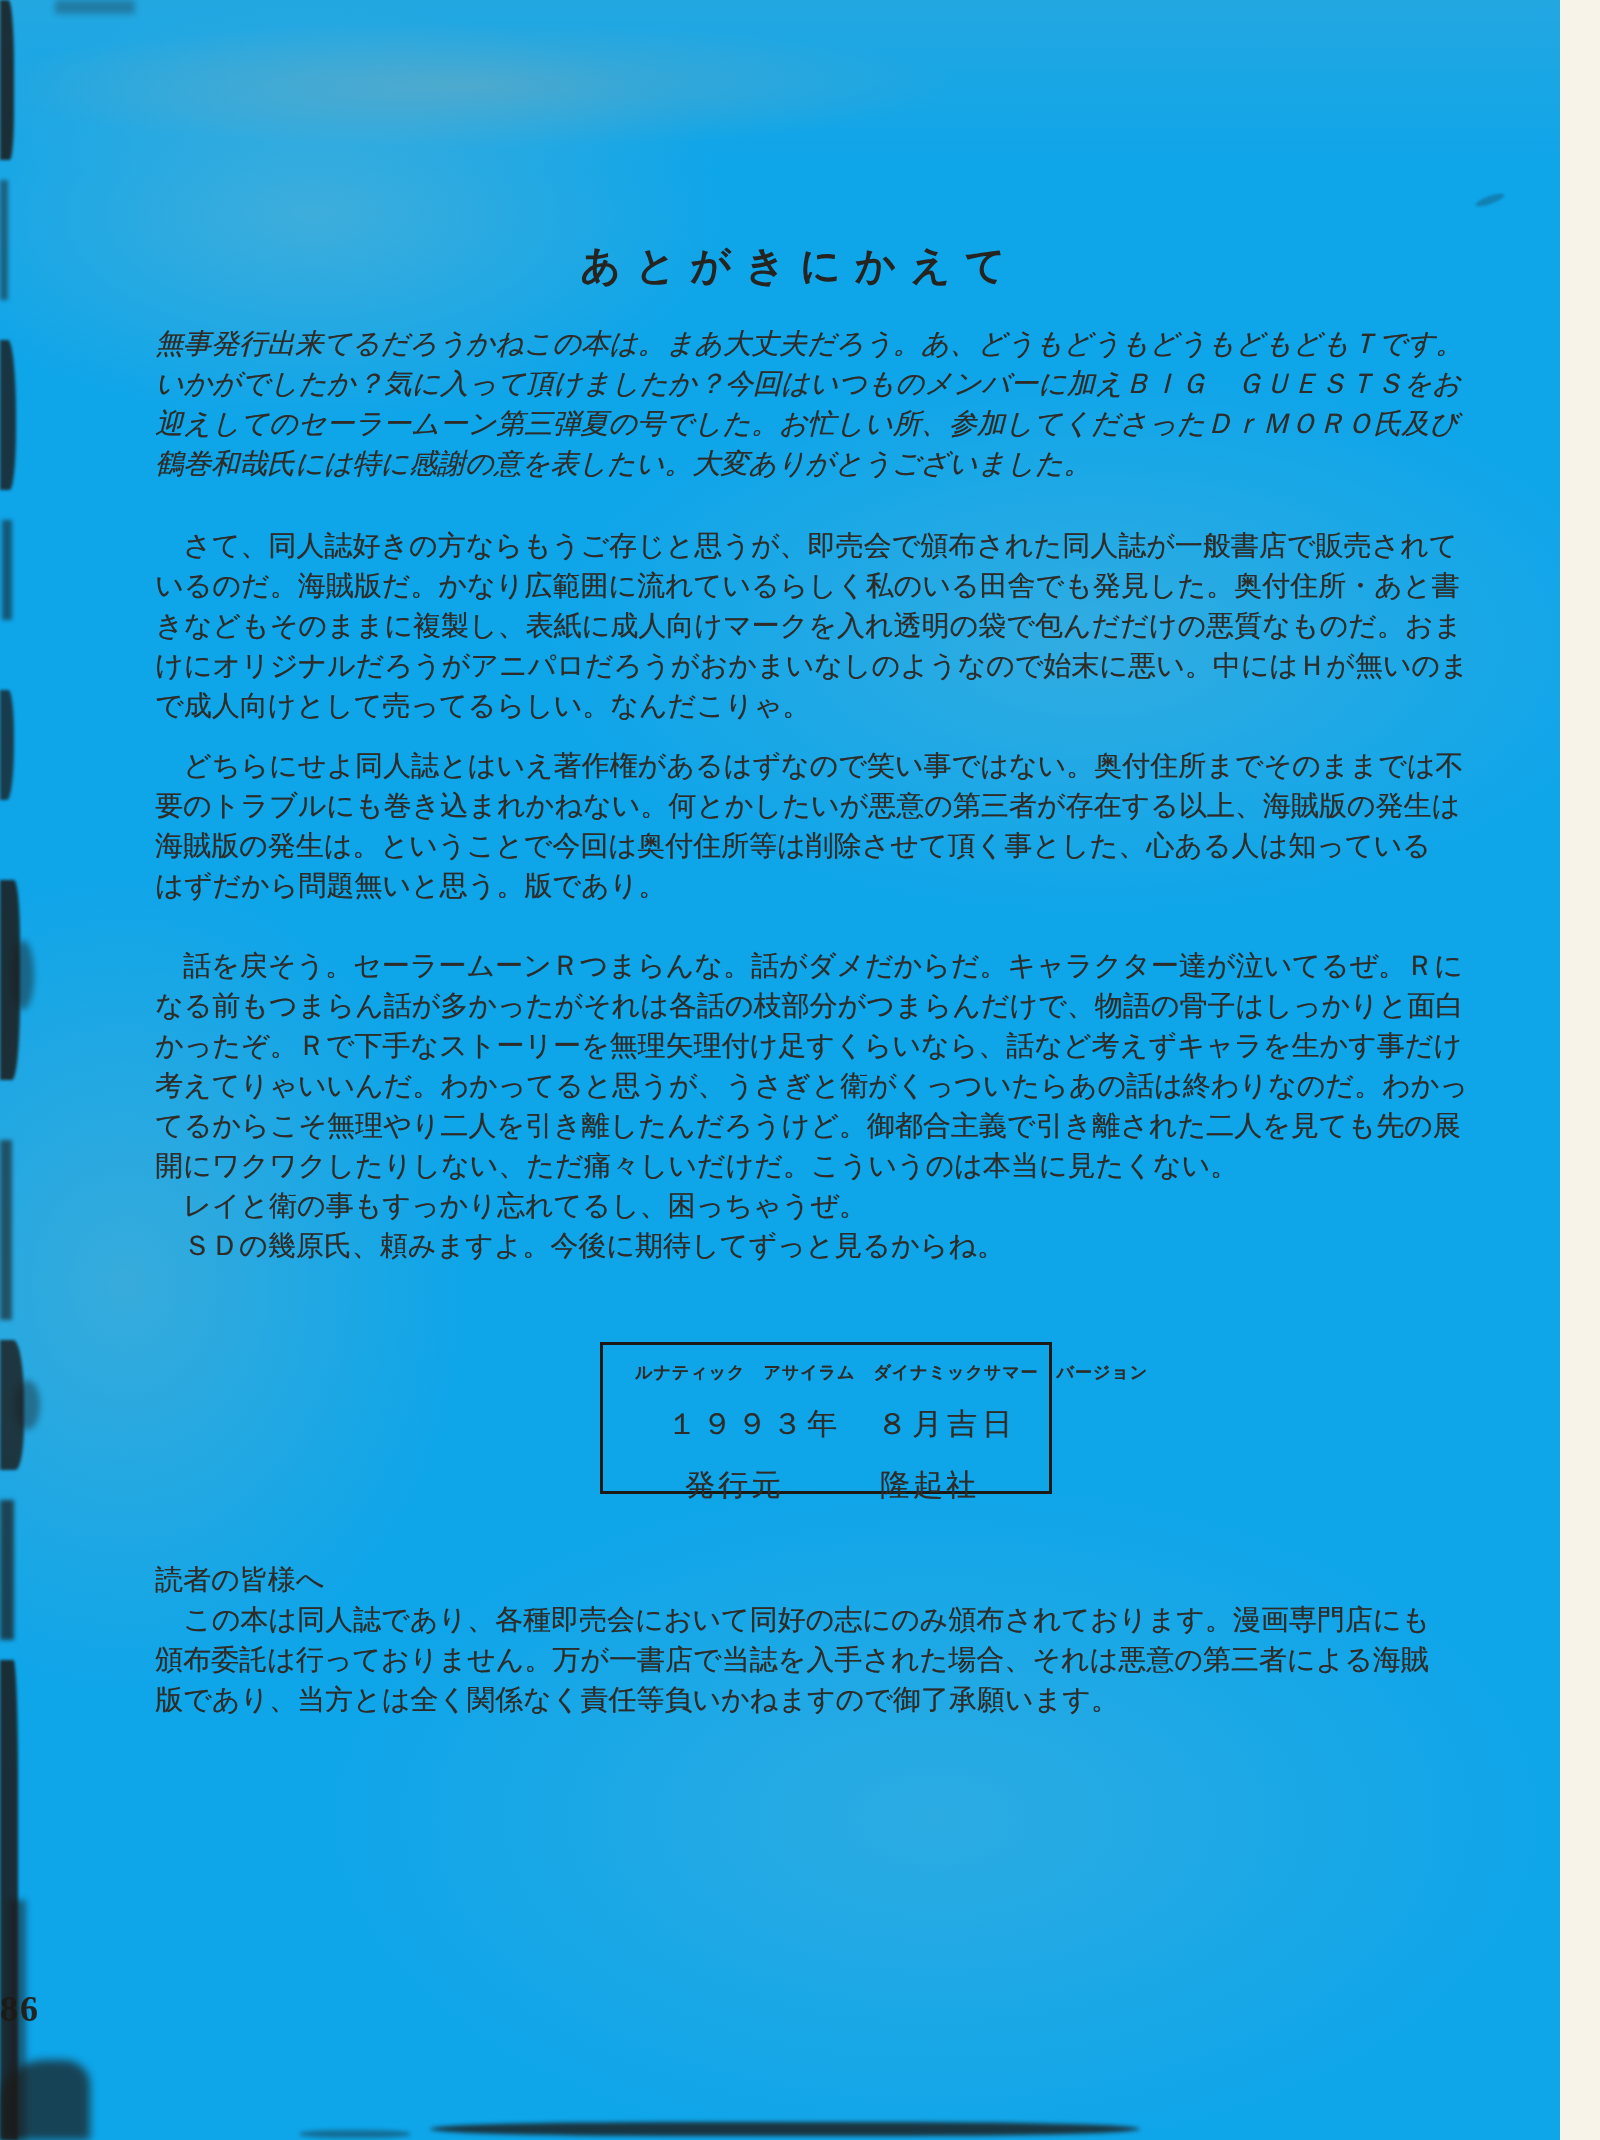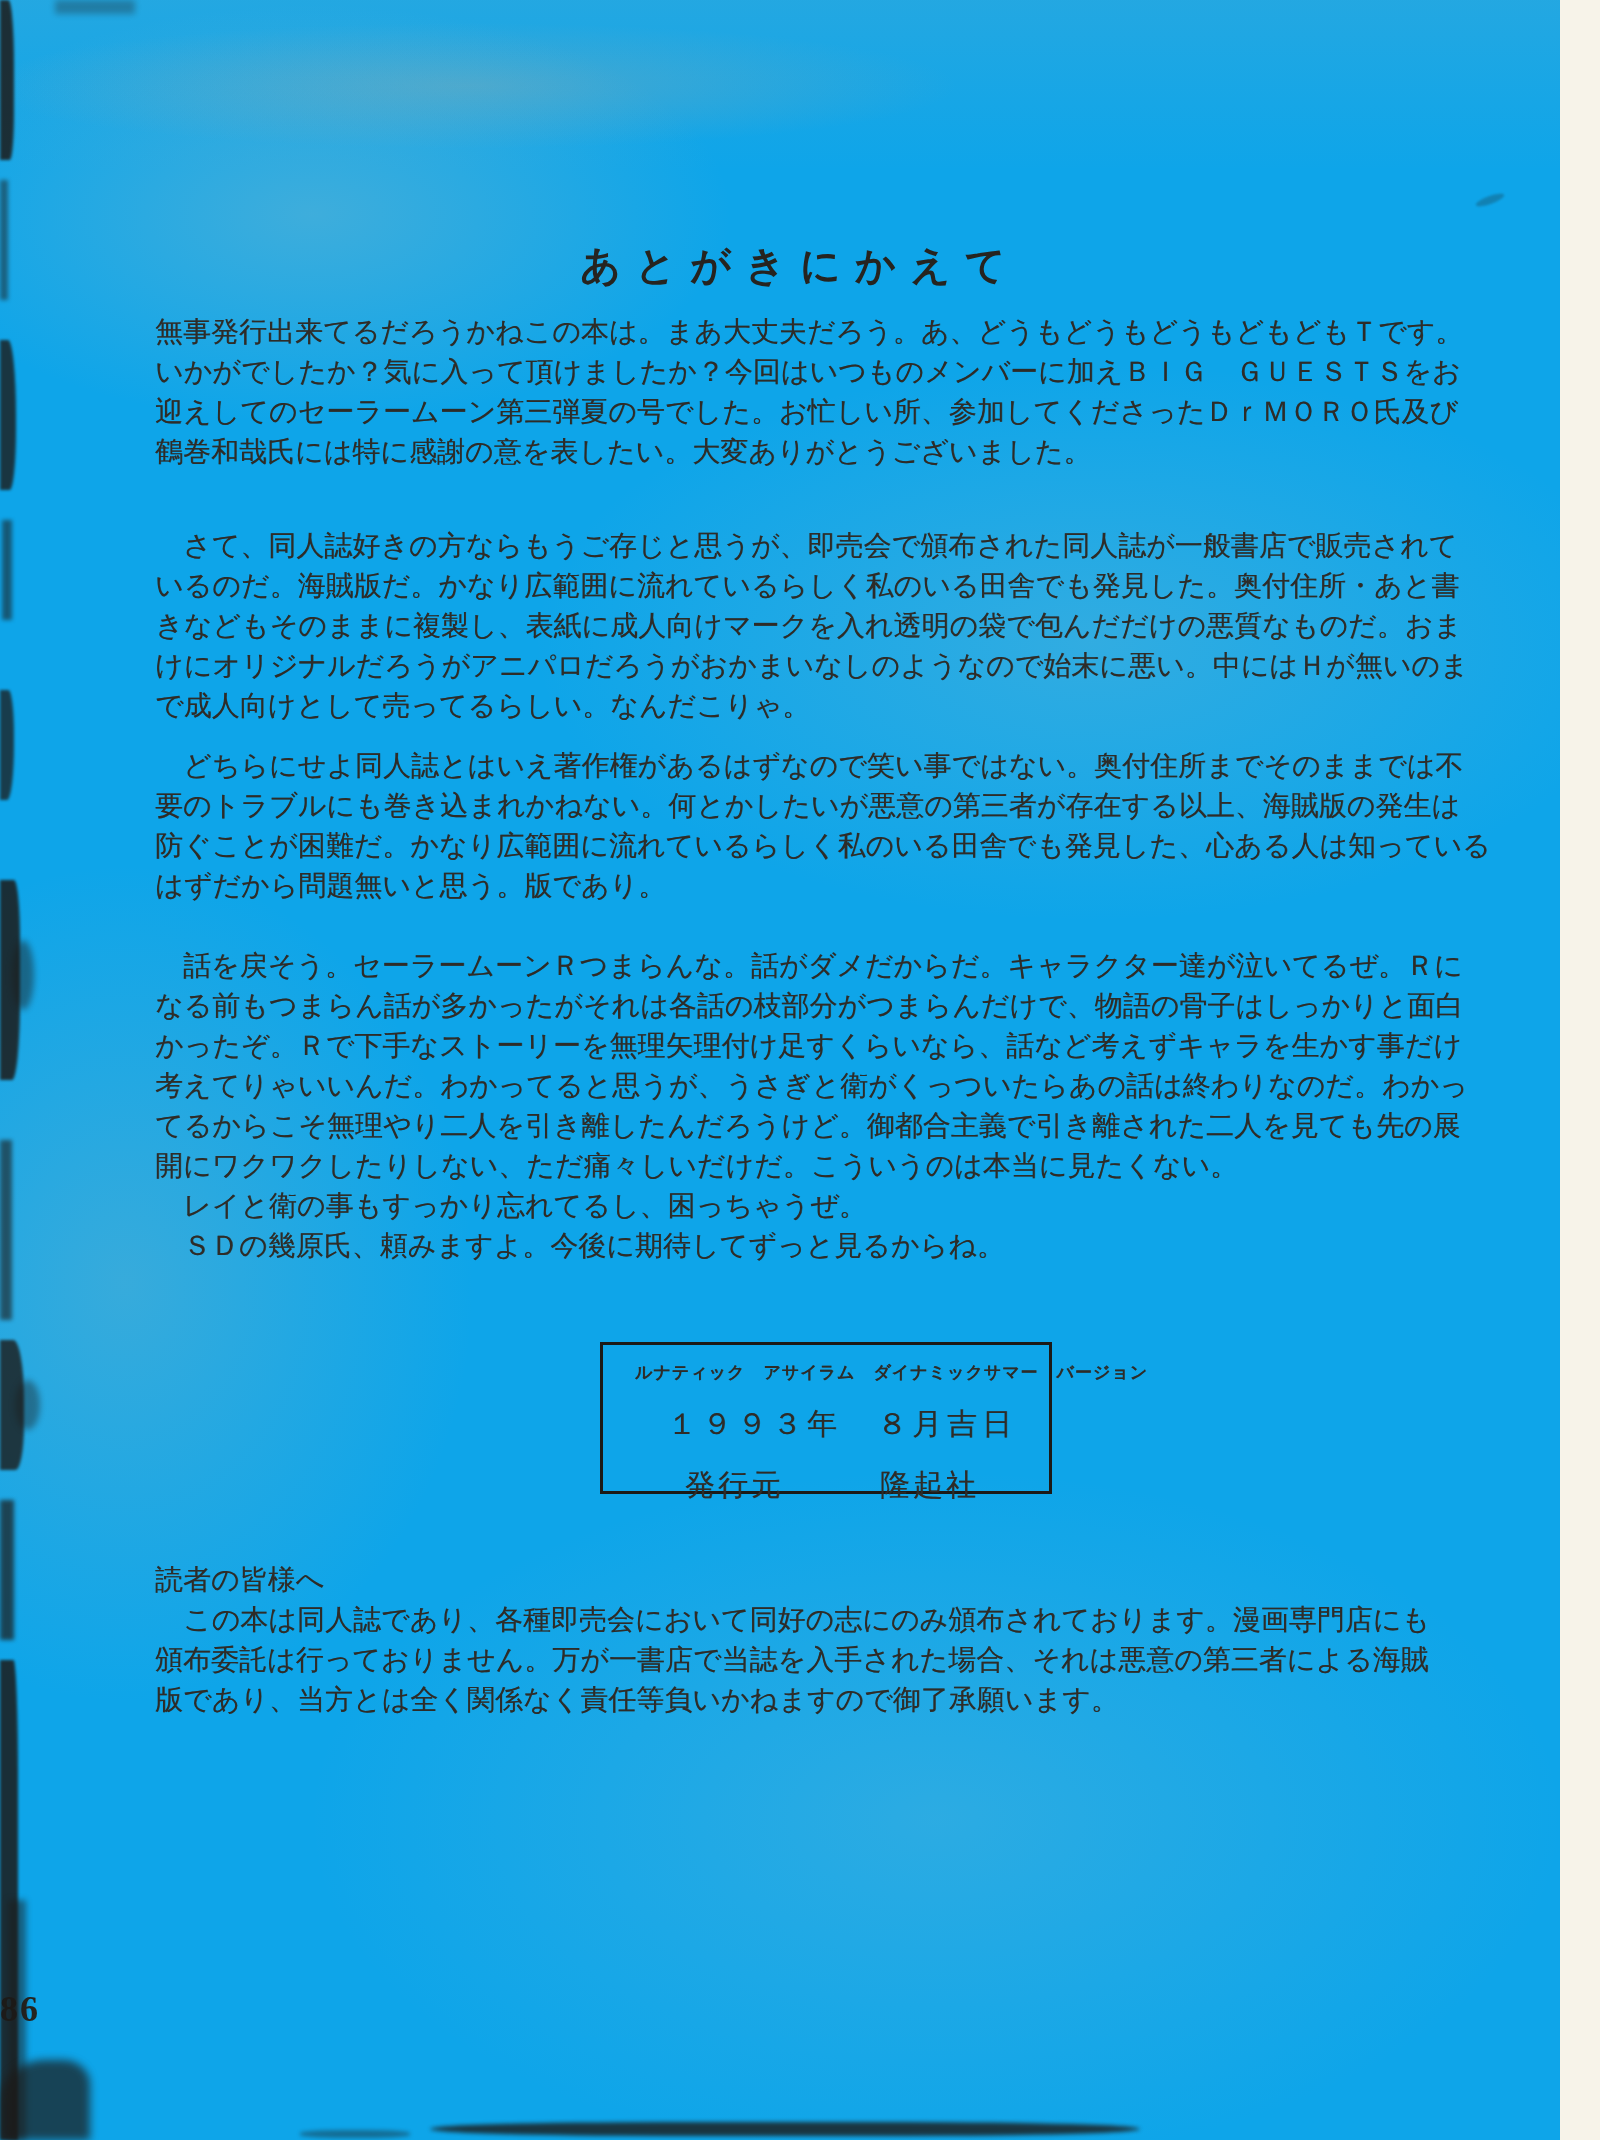--- a/index.html
+++ b/index.html
@@ -43,21 +43,21 @@
     position: absolute;
     left: 155px;
     width: 1300px;
     font-size: 28px;
     line-height: 40px;
   }
   .line {
     white-space: pre;
     text-shadow: 0.4px 0.4px 0 rgba(46,44,40,0.55);
   }
-  .p1 { top: 312px; }
+  .p1 { top: 324px; font-style: italic; }
   .p2 { top: 526px; }
   .p3 { top: 746px; }
   .p4 { top: 946px; }
   .colophon-box {
     position: absolute;
     left: 600px;
     top: 1342px;
     width: 452px;
     height: 152px;
     border: 3px solid #1c1a17;
@@ -126,21 +126,21 @@
     <div class="line">　さて、同人誌好きの方ならもうご存じと思うが、即売会で頒布された同人誌が一般書店で販売されて</div>
     <div class="line">いるのだ。海賊版だ。かなり広範囲に流れているらしく私のいる田舎でも発見した。奥付住所・あと書</div>
     <div class="line">きなどもそのままに複製し、表紙に成人向けマークを入れ透明の袋で包んだだけの悪質なものだ。おま</div>
     <div class="line">けにオリジナルだろうがアニパロだろうがおかまいなしのようなので始末に悪い。中にはＨが無いのま</div>
     <div class="line">で成人向けとして売ってるらしい。なんだこりゃ。</div>
   </div>
 
   <div class="body-text p3">
     <div class="line">　どちらにせよ同人誌とはいえ著作権があるはずなので笑い事ではない。奥付住所までそのままでは不</div>
     <div class="line">要のトラブルにも巻き込まれかねない。何とかしたいが悪意の第三者が存在する以上、海賊版の発生は</div>
-    <div class="line">防ぐことが困難だ。かなり広範囲に流れているらしく私のいる田舎でも発見した、心ある人は知っている</div>
+    <div class="line">海賊版の発生は。ということで今回は奥付住所等は削除させて頂く事とした、心ある人は知っている</div>
     <div class="line">はずだから問題無いと思う。版であり。</div>
   </div>
 
   <div class="body-text p4">
     <div class="line">　話を戻そう。セーラームーンＲつまらんな。話がダメだからだ。キャラクター達が泣いてるぜ。Ｒに</div>
     <div class="line">なる前もつまらん話が多かったがそれは各話の枝部分がつまらんだけで、物語の骨子はしっかりと面白</div>
     <div class="line">かったぞ。Ｒで下手なストーリーを無理矢理付け足すくらいなら、話など考えずキャラを生かす事だけ</div>
     <div class="line">考えてりゃいいんだ。わかってると思うが、うさぎと衛がくっついたらあの話は終わりなのだ。わかっ</div>
     <div class="line">てるからこそ無理やり二人を引き離したんだろうけど。御都合主義で引き離された二人を見ても先の展</div>
     <div class="line">開にワクワクしたりしない、ただ痛々しいだけだ。こういうのは本当に見たくない。</div>

